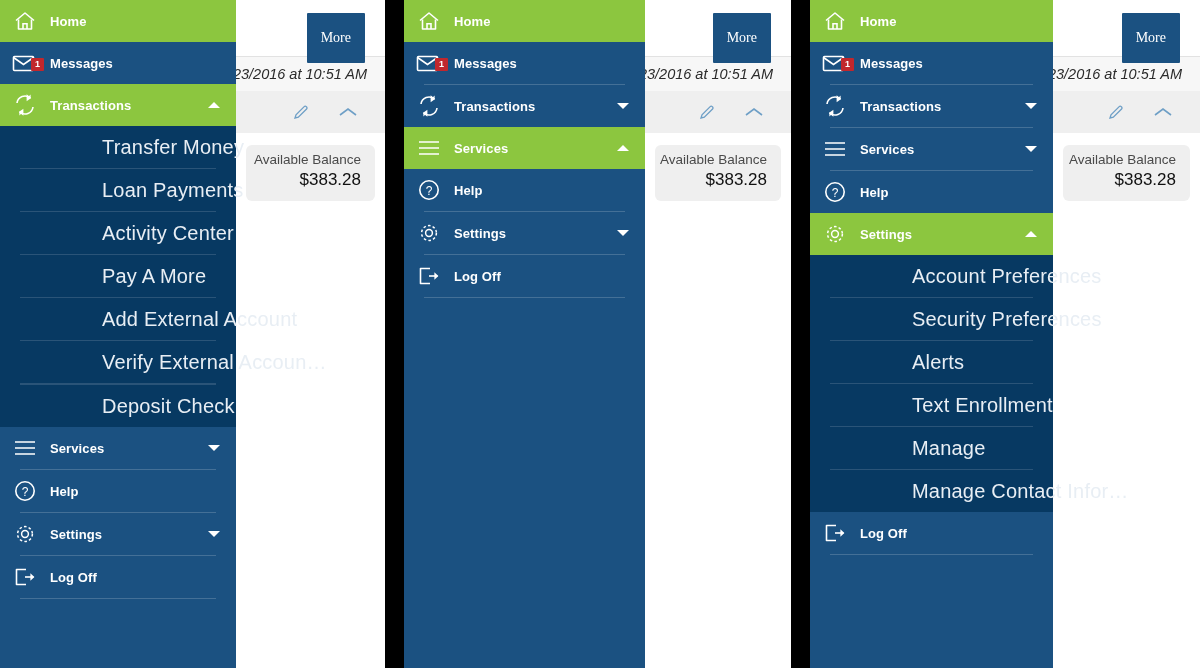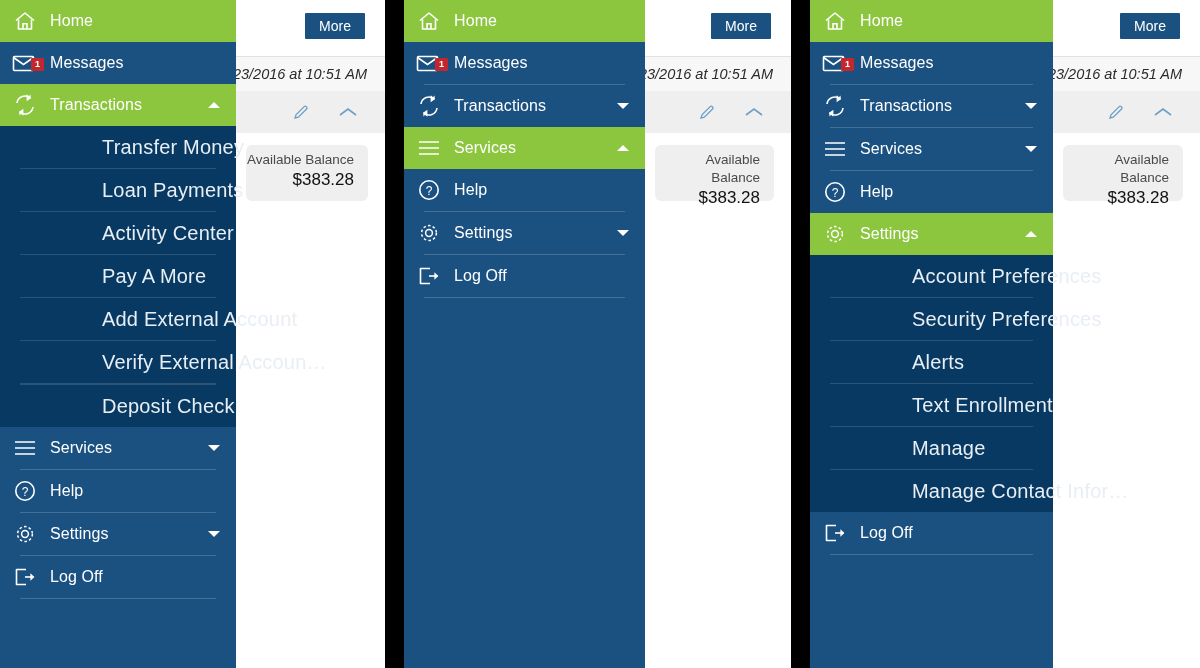--- a/index.html
+++ b/index.html
@@ -59,22 +59,22 @@
   .nav-row.active { background: #8cc63f; }
   .nav-row .icon-wrap {
     width: 50px;
     min-width: 50px;
     display: flex;
     align-items: center;
     justify-content: center;
     position: relative;
   }
   .nav-row .label {
-    font-size: 16px;
-    font-weight: normal;
+    font-size: 13px;
+    font-weight: bold;
     letter-spacing: .1px;
     color: #ffffff;
     white-space: nowrap;
   }
   .nav-row .caret {
     margin-left: auto;
     margin-right: 16px;
     width: 0;
     height: 0;
     border-left: 6px solid transparent;
@@ -144,25 +144,25 @@
     position: relative;
     background: #ffffff;
   }
   .more-btn {
     position: absolute;
     top: 13px;
     right: 20px;
     background: #1b5181;
     color: #ffffff;
     font-size: 14px;
-    padding: 5px 14px;
+    padding: 17px 14px;
     border: none;
     border-radius: 1px;
     cursor: pointer;
-    font-family: Liberation Sans, sans-serif;
+    font-family: Liberation Serif, serif;
   }
   .rule {
     height: 1px;
     background: #e2e2e2;
   }
   .stamp-bar {
     height: 34px;
     background: #f7f7f7;
     display: flex;
     align-items: center;
@@ -180,21 +180,21 @@
     height: 42px;
     background: #efefef;
     display: flex;
     align-items: center;
     justify-content: flex-end;
     gap: 26px;
     padding-right: 26px;
     box-sizing: border-box;
   }
   .balance-card {
-    margin: 12px 17px 0 10px;
+    margin: 12px 10px 0 10px;
     background: #efefef;
     border-radius: 6px;
     height: 56px;
     position: relative;
   }
   .balance-inner {
     position: absolute;
     right: 14px;
     top: 6px;
     text-align: right;

